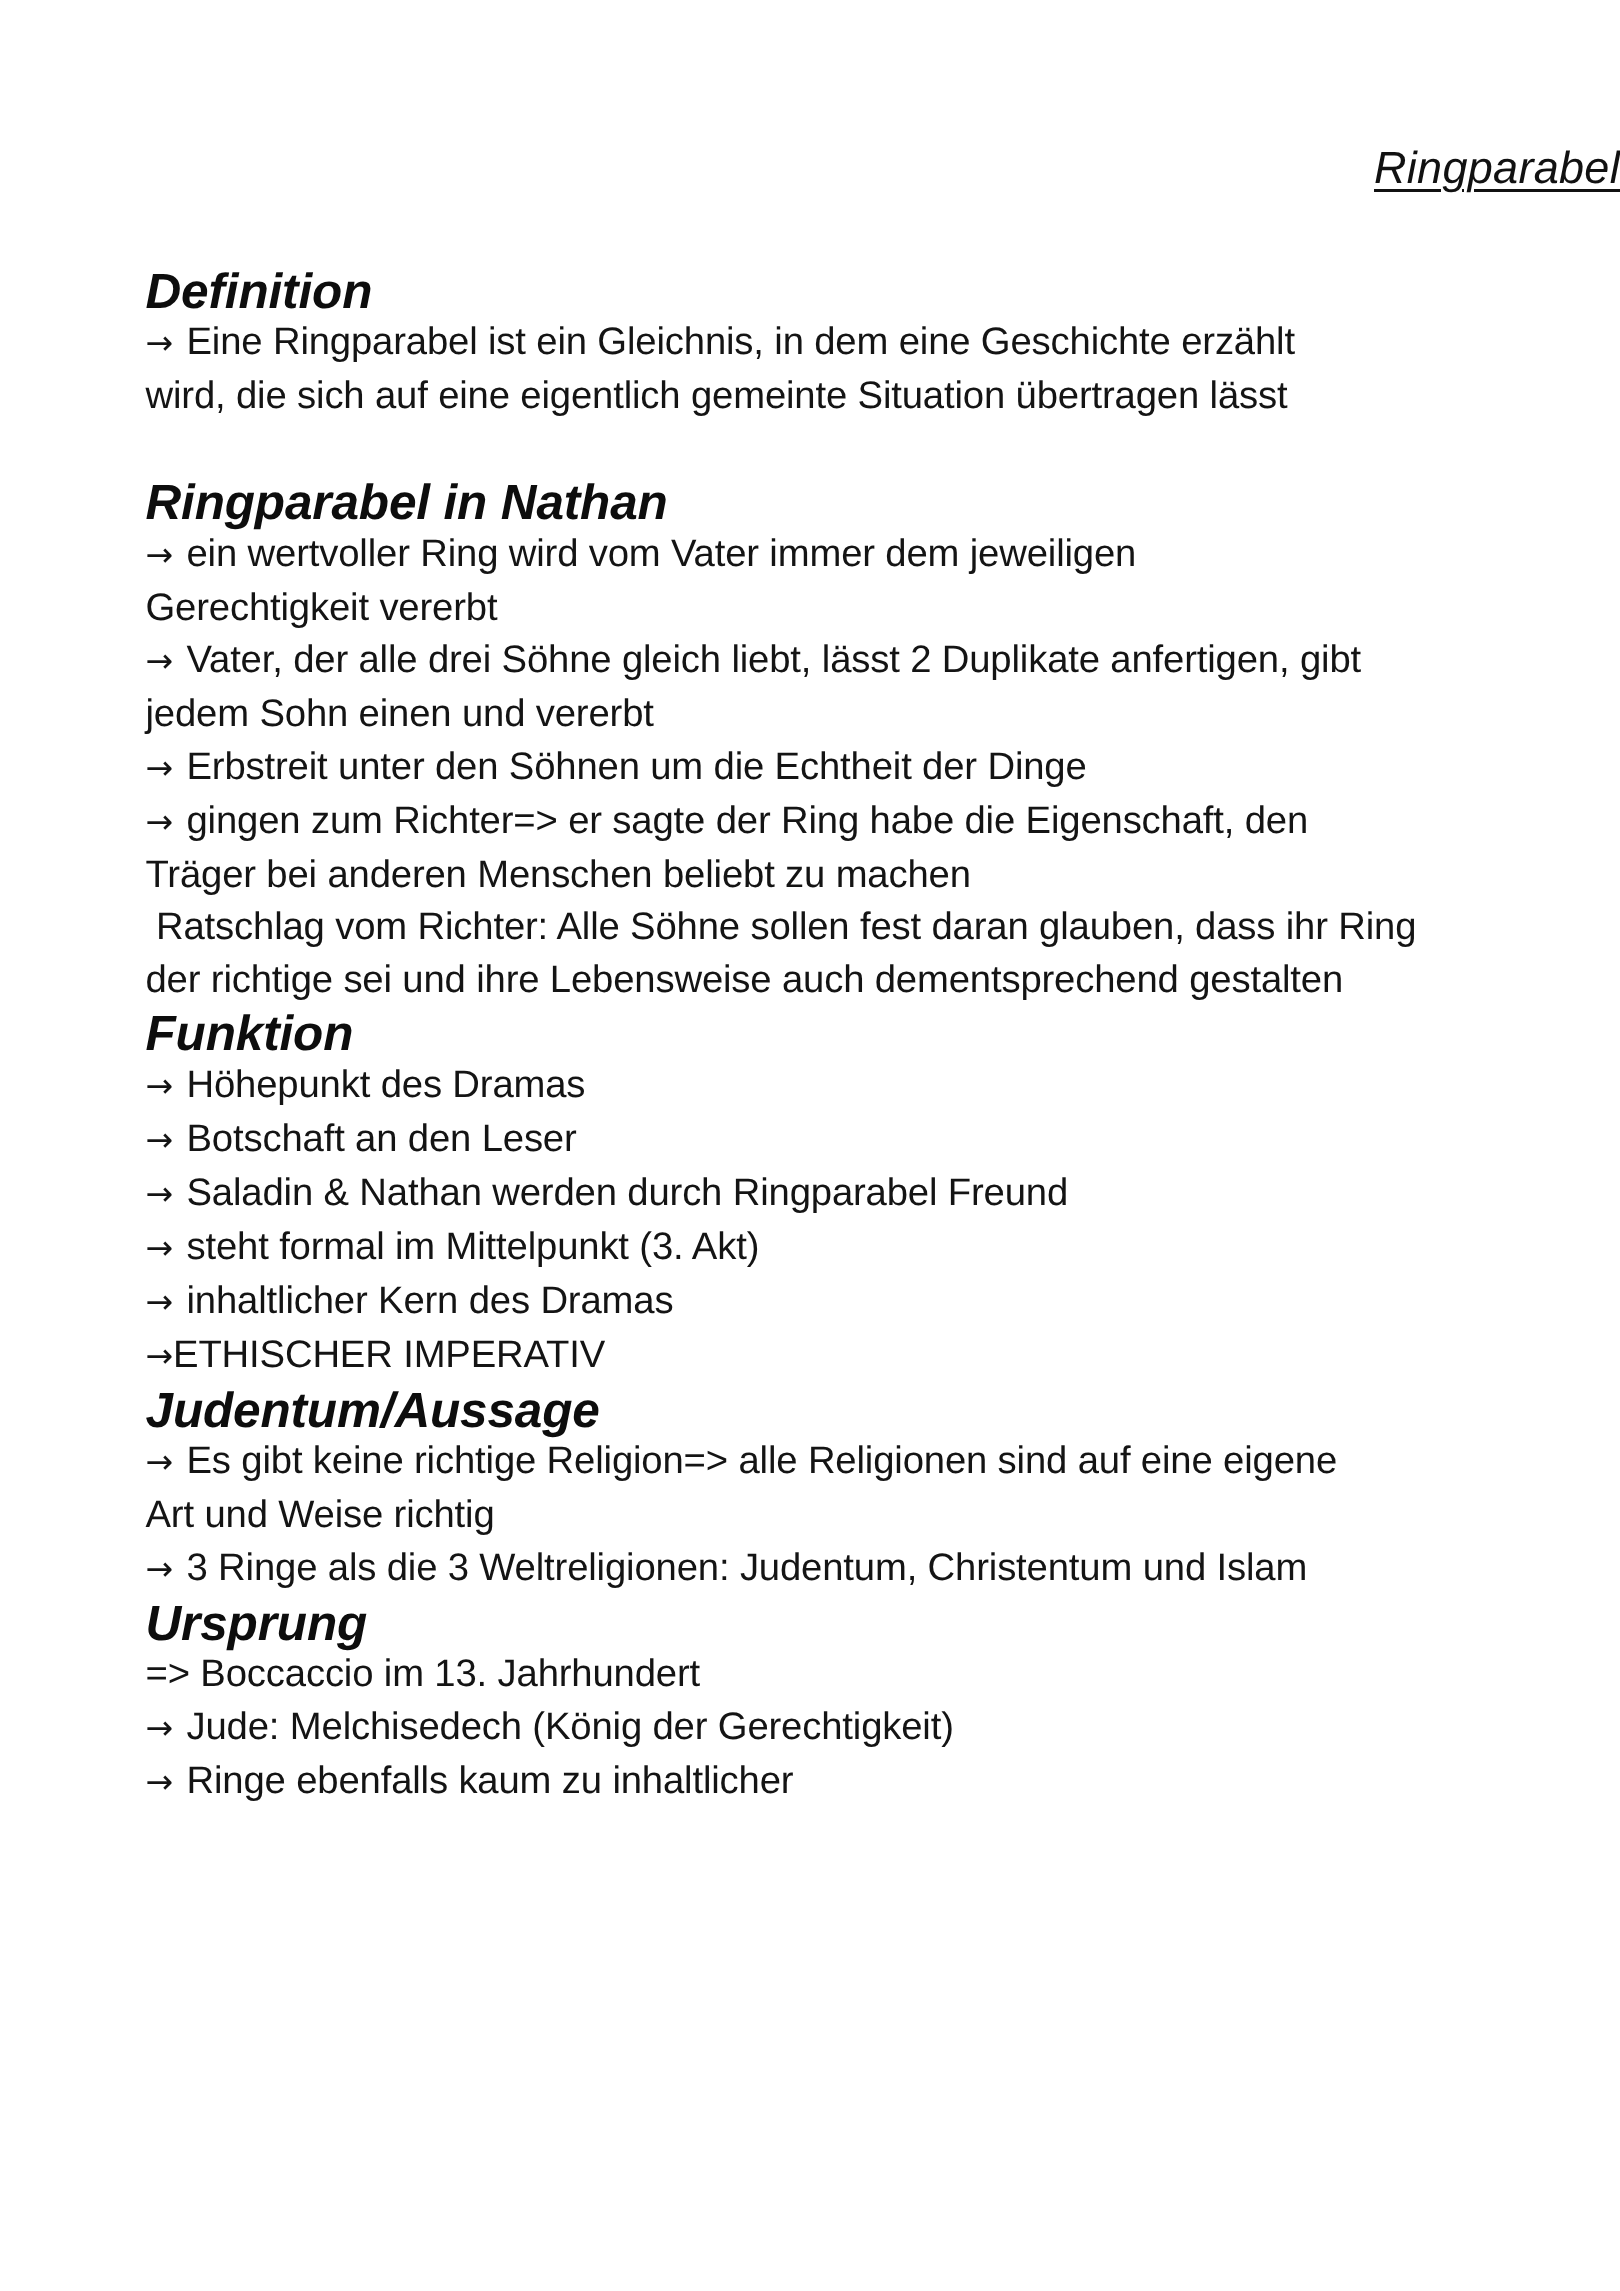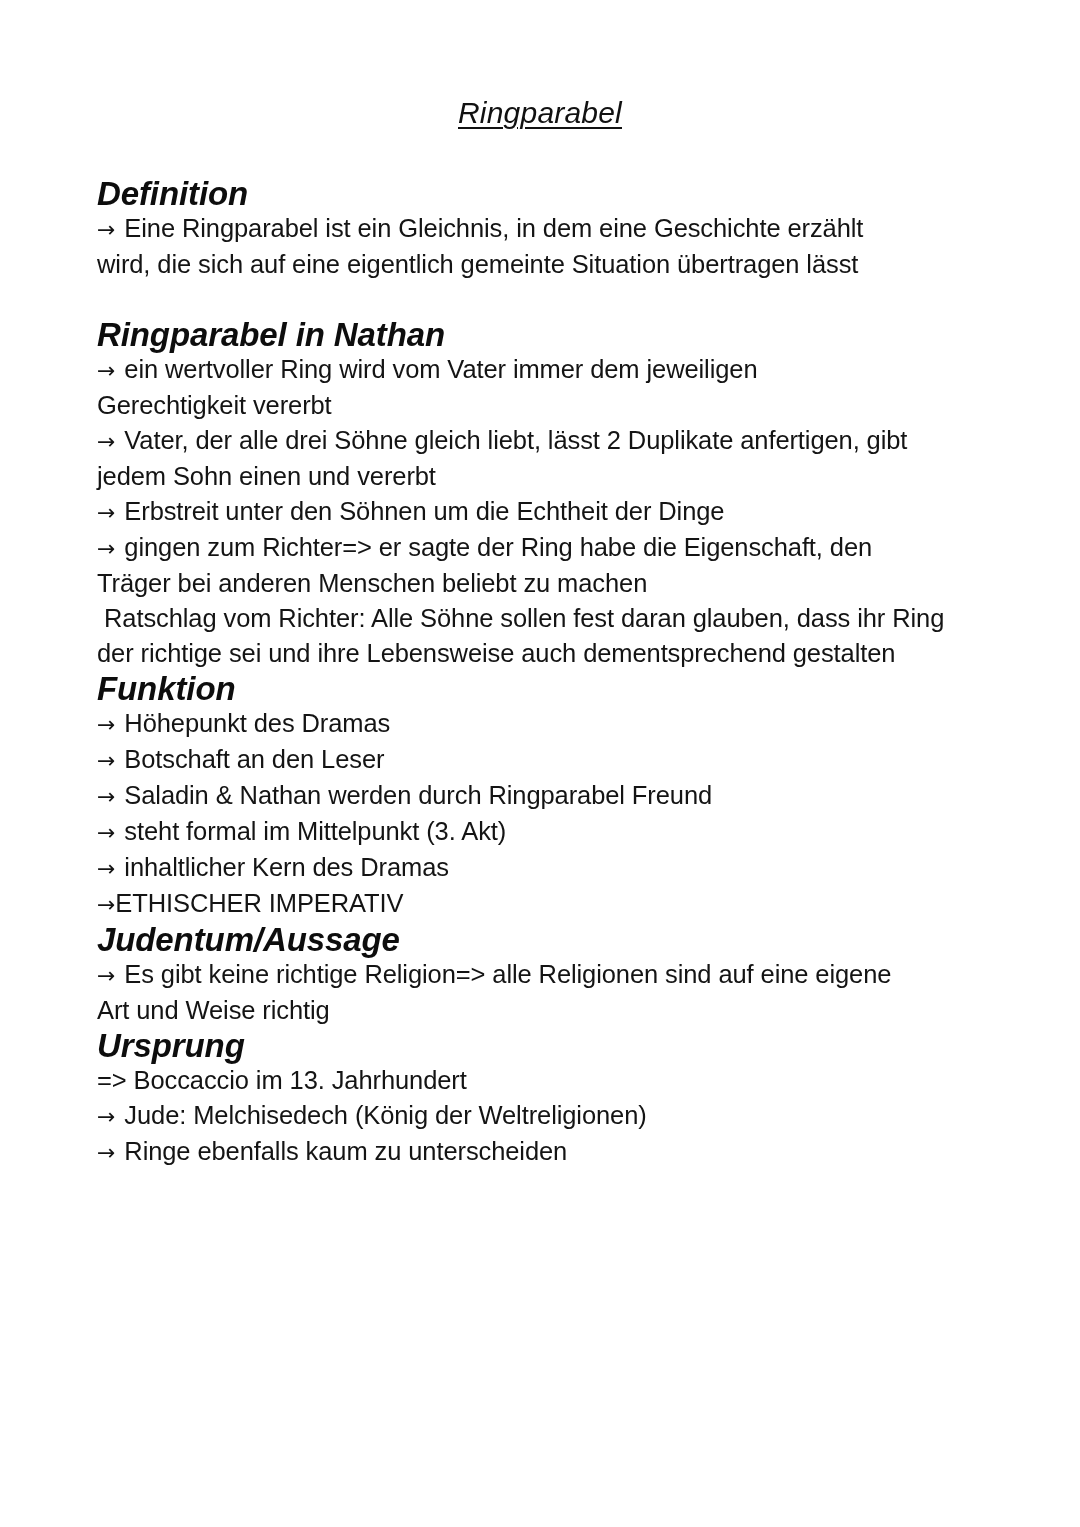--- a/index.html
+++ b/index.html
@@ -25,21 +25,21 @@
     width: 1080px;
     height: 1527px;
     background: #ffffff;
   }
 
   .doc-title {
     position: absolute;
     left: 0;
     top: 96px;
     width: 1080px;
-    text-align: center;
+    text-align: right;
     font-size: 30px;
     font-style: italic;
     font-weight: 400;
     letter-spacing: 0.2px;
     color: #111111;
   }
   .doc-title .title-underline {
     text-decoration: underline;
     text-underline-offset: 4px;
     text-decoration-thickness: 1.5px;
@@ -113,19 +113,20 @@
       <div class="heading">Funktion</div>
       <div class="line"><span class="arrow">→</span><span> Höhepunkt des Dramas</span></div>
       <div class="line"><span class="arrow">→</span><span> Botschaft an den Leser</span></div>
       <div class="line"><span class="arrow">→</span><span> Saladin &amp; Nathan werden durch Ringparabel Freund</span></div>
       <div class="line"><span class="arrow">→</span><span> steht formal im Mittelpunkt (3. Akt)</span></div>
       <div class="line"><span class="arrow">→</span><span> inhaltlicher Kern des Dramas</span></div>
       <div class="line"><span class="arrow-tight">→</span><span>ETHISCHER IMPERATIV</span></div>
       <div class="heading">Judentum/Aussage</div>
       <div class="line"><span class="arrow">→</span><span> Es gibt keine richtige Religion=&gt; alle Religionen sind auf eine eigene</span></div>
       <div class="line">Art und Weise richtig</div>
+      <div class="line"><span class="arrow">→</span><span> 3 Ringe als die 3 Weltreligionen: Judentum, Christentum und Islam</span></div>
       <div class="heading">Ursprung</div>
       <div class="line">=&gt; Boccaccio im 13. Jahrhundert</div>
-      <div class="line"><span class="arrow">→</span><span> Jude: Melchisedech (König der Weltreligionen)</span></div>
-      <div class="line"><span class="arrow">→</span><span> Ringe ebenfalls kaum zu unterscheiden</span></div>
+      <div class="line"><span class="arrow">→</span><span> Jude: Melchisedech (König der Gerechtigkeit)</span></div>
+      <div class="line"><span class="arrow">→</span><span> Ringe ebenfalls kaum zu inhaltlicher</span></div>
     </div>
 
 </div>
 
 </body></html>

